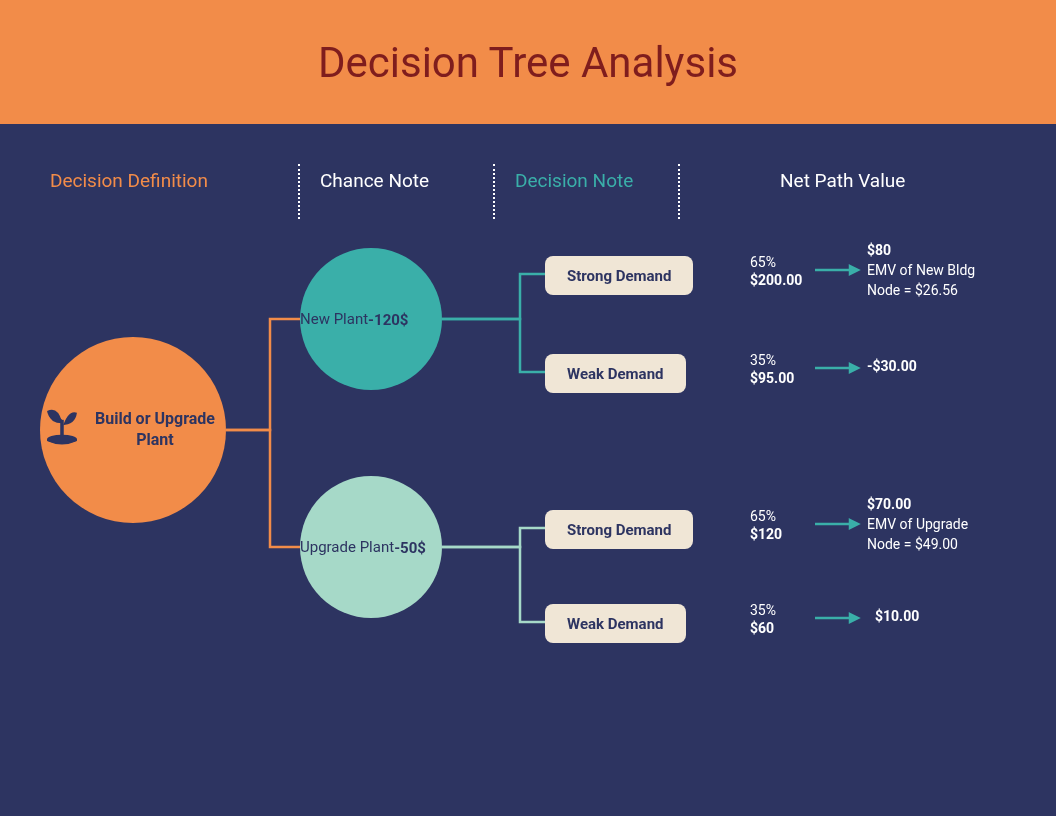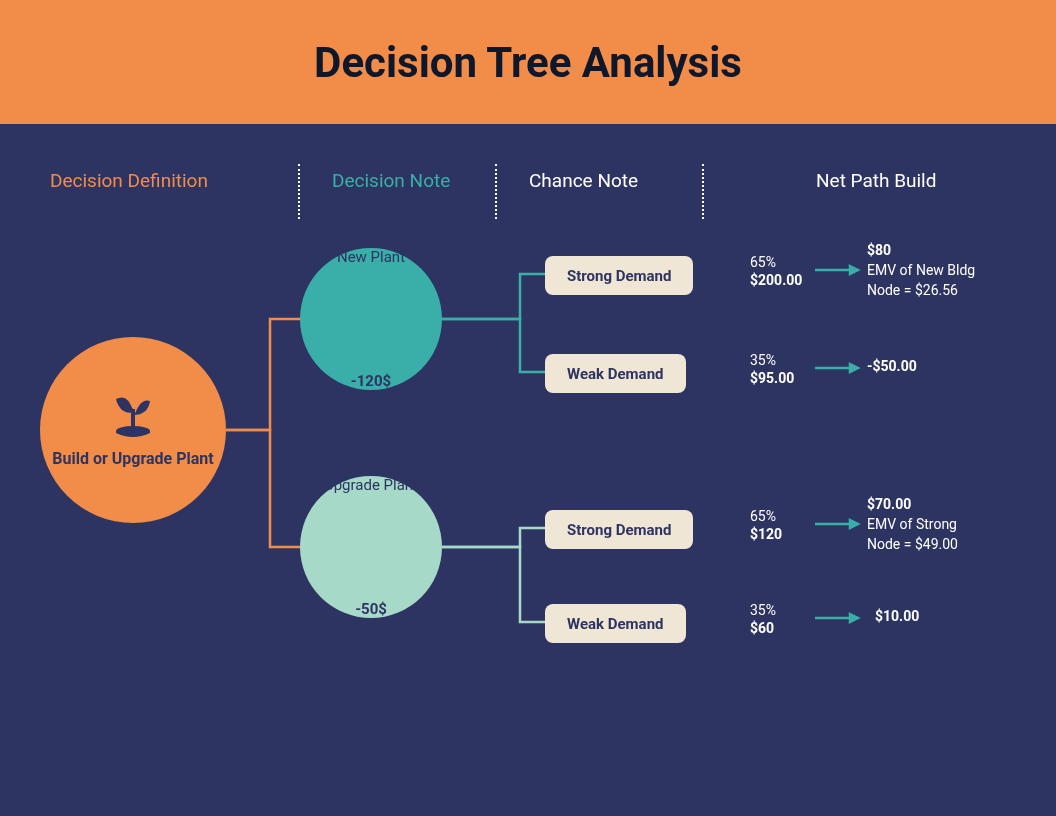--- a/index.html
+++ b/index.html
@@ -1,31 +1,31 @@
 <!DOCTYPE html>
 <html><head>
 <meta charset="utf-8">
 <style>
 *{margin:0;padding:0;box-sizing:border-box}
 body{font-family:-apple-system,BlinkMacSystemFont,"Segoe UI",Roboto,sans-serif;width:1056px;height:816px;background:#2d3461;overflow:hidden}
 .header{background:#f28c49;height:124px;display:flex;align-items:center;justify-content:center}
-.header h1{color:#0f172a;font-size:42px;font-weight:700}
-.legend{display:flex;padding:45px 50px 0;gap:12px}
+.header h1{color:#7f1d1d;font-size:42px;font-weight:400}
+.legend{display:flex;padding:45px 50px 0;gap:0}
 .legend-item{font-size:19px;padding:0 20px;position:relative}
 .legend-item:not(:last-child)::after{content:"";position:absolute;right:0;top:-5px;height:55px;border-right:2px dotted #fff}
 .l1{color:#f28c49;padding-left:0;width:250px}
 .l2{color:#3aafa9;width:185px}
 .l3{color:#fff;width:195px}
 .l4{color:#fff;flex:1;padding-left:100px}
 .diagram{position:relative;padding:60px 0 0 40px}
 svg.lines{position:absolute;top:0;left:0;width:100%;height:550px;pointer-events:none}
-.root-circle{position:absolute;width:186px;height:186px;background:#f28c49;border-radius:50%;left:40px;top:145px;display:flex;flex-direction:column;align-items:center;justify-content:center;z-index:2}
+.root-circle{position:absolute;width:186px;height:186px;background:#f28c49;border-radius:50%;left:40px;top:145px;display:flex;flex-direction:row;align-items:center;justify-content:center;z-index:2}
 .plant-icon{width:50px;height:50px;margin-bottom:8px}
 .root-circle .label{color:#2d3461;font-weight:700;font-size:16px;text-align:center;line-height:1.3}
-.dec-circle{position:absolute;width:142px;height:142px;border-radius:50%;display:flex;flex-direction:column;align-items:center;justify-content:space-between;z-index:2}
+.dec-circle{position:absolute;width:142px;height:142px;border-radius:50%;display:flex;flex-direction:row;align-items:center;justify-content:flex-start;z-index:2}
 .dec-circle .name{font-size:15px;color:#2d3461;text-align:center}
 .dec-circle .cost{font-size:15px;font-weight:700;color:#2d3461;margin-top:2px}
 .new-plant{background:#3aafa9;left:300px;top:56px}
 .upgrade-plant{background:#a6d9c8;left:300px;top:284px}
 .chance-box{position:absolute;background:#f0e6d6;border-radius:8px;padding:10px 22px;z-index:2}
 .chance-box .txt{color:#2d3461;font-weight:700;font-size:15px}
 .cb1{left:545px;top:64px}
 .cb2{left:545px;top:162px}
 .cb3{left:545px;top:318px}
 .cb4{left:545px;top:412px}
@@ -46,23 +46,23 @@
 </style>
 </head>
 <body>
 
 <div class="header">
   <h1>Decision Tree Analysis</h1>
 </div>
 
 <div class="legend">
   <div class="legend-item l1">Decision Definition</div>
+  <div class="legend-item l3">Chance Note</div>
   <div class="legend-item l2">Decision Note</div>
-  <div class="legend-item l3">Chance Note</div>
-  <div class="legend-item l4">Net Path Build</div>
+  <div class="legend-item l4">Net Path Value</div>
 </div>
 
 <div class="diagram">
 
   <svg class="lines">
 
     <path d="M 226 238 L 270 238 L 270 127 L 310 127" stroke="#f28c49" stroke-width="2.5" fill="none"></path>
     <path d="M 226 238 L 270 238 L 270 355 L 310 355" stroke="#f28c49" stroke-width="2.5" fill="none"></path>
 
     <path d="M 442 127 L 520 127 L 520 82 L 548 82" stroke="#3aafa9" stroke-width="2.5" fill="none"></path>
@@ -129,24 +129,24 @@
     <span class="pct">35%</span>
     <span class="amt">$60</span>
   </div>
 
   <div class="result r1">
     <span class="main">$80</span>
     <span class="sub">EMV of New Bldg</span>
     <span class="sub">Node = $26.56</span>
   </div>
   <div class="result r2">
-    <span class="main">-$50.00</span>
+    <span class="main">-$30.00</span>
   </div>
   <div class="result r3">
     <span class="main">$70.00</span>
-    <span class="sub">EMV of Strong</span>
+    <span class="sub">EMV of Upgrade</span>
     <span class="sub">Node = $49.00</span>
   </div>
   <div class="result r4">
     <span class="main">$10.00</span>
   </div>
 
 </div>
 
 </body></html>

